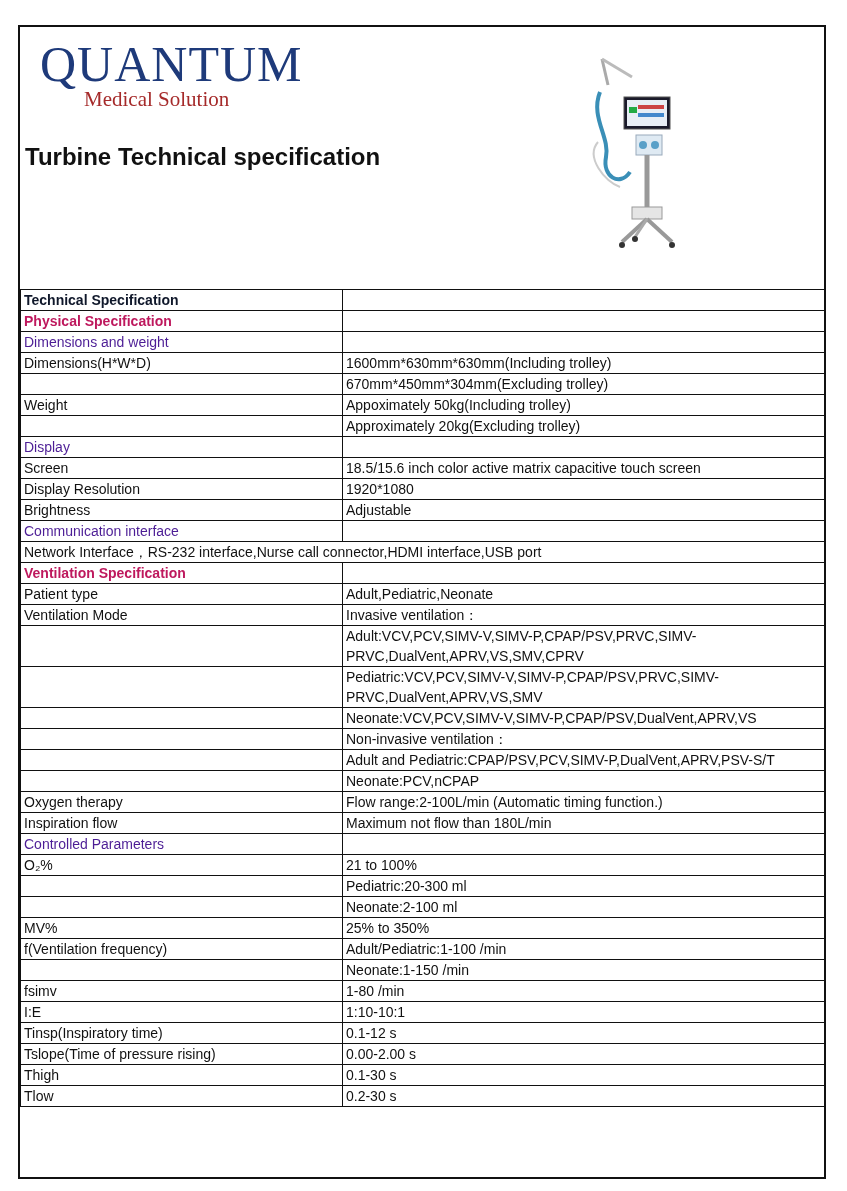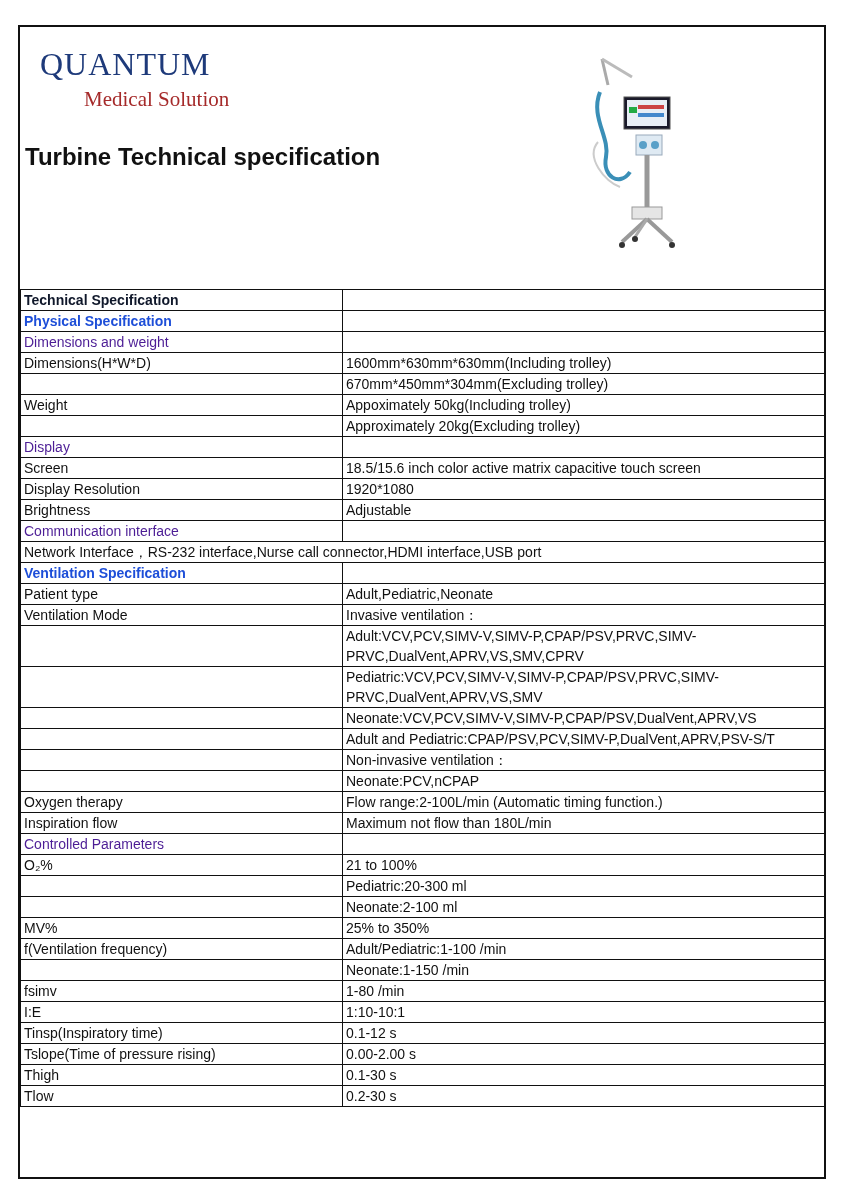--- a/index.html
+++ b/index.html
@@ -1,29 +1,29 @@
 <!DOCTYPE html>
 <html><head>
   <meta charset="utf-8">
   <style>
     html, body { margin:0; padding:0; background:#ffffff; }
     body { width:847px; height:1191px; position:relative; font-family:"Liberation Sans", sans-serif; color:#111; }
     .frame { position:absolute; left:18px; top:25px; width:808px; height:1154px; border:2px solid #111; box-sizing:border-box; }
     .header { position:absolute; left:0; top:0; width:804px; height:262px; }
     .logo { position:absolute; left:20px; top:14px; font-family:"Liberation Serif", serif; color:#1e3a7a; }
-    .logo .big { font-size:32px; letter-spacing:1px; line-height:46px; display:block; }
+    .logo .big { font-size:50px; letter-spacing:1px; line-height:46px; display:block; }
     .logo .sub { position:absolute; left:44px; top:46px; font-size:21px; color:#a52a2a; white-space:nowrap;text-align:center; }
     .doc-title { position:absolute; left:5px; top:116px; font-size:24px; font-weight:bold; color:#111; }
     .product-image { position:absolute; left:560px; top:20px; width:110px; height:210px; }
     table.spec { position:absolute; left:0; top:262px; width:804px; border-collapse:collapse; table-layout:fixed; }
     table.spec td { border:1.5px solid #111; padding:0 3px; font-size:14px; line-height:20px; vertical-align:middle; height:20px; }
     table.spec col.c1 { width:322px; }
     table.spec col.c2 { width:482px; }
     td.sec-red { color:#0f172a; font-weight:bold; font-size:17px; }
-    td.sec-black { color:#1d4ed8; font-weight:bold; font-size:17px; }
+    td.sec-black { color:#be185d; font-weight:bold; font-size:17px; }
     td.sub-red { color:#4c1d95; font-size:17px; }
     td.wrap { line-height:18px; padding-top:1px; padding-bottom:1px; }
   </style>
 </head>
 <body>
 
 <div class="frame">
   <div class="header">
     <div class="logo">
       <span class="big">QUANTUM</span>
@@ -132,25 +132,25 @@
       <tr>
         <td></td>
         <td class="wrap">Pediatric:VCV,PCV,SIMV-V,SIMV-P,CPAP/PSV,PRVC,SIMV-PRVC,DualVent,APRV,VS,SMV</td>
       </tr>
       <tr>
         <td></td>
         <td>Neonate:VCV,PCV,SIMV-V,SIMV-P,CPAP/PSV,DualVent,APRV,VS</td>
       </tr>
       <tr>
         <td></td>
+        <td>Non-invasive ventilation：</td>
+      </tr>
+      <tr>
+        <td></td>
         <td>Adult and Pediatric:CPAP/PSV,PCV,SIMV-P,DualVent,APRV,PSV-S/T</td>
-      </tr>
-      <tr>
-        <td></td>
-        <td>Non-invasive ventilation：</td>
       </tr>
       <tr>
         <td></td>
         <td>Neonate:PCV,nCPAP</td>
       </tr>
       <tr>
         <td>Oxygen therapy</td>
         <td>Flow range:2-100L/min (Automatic timing function.)</td>
       </tr>
       <tr>

